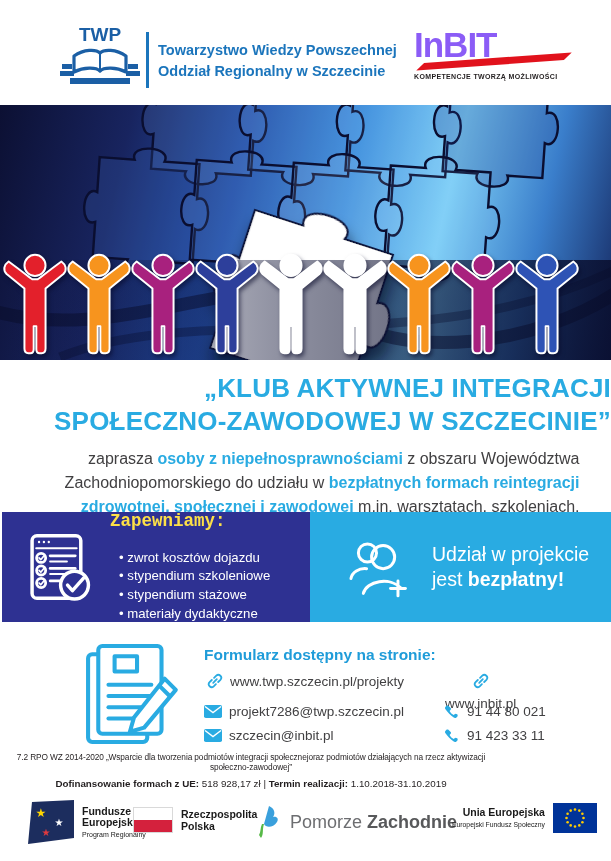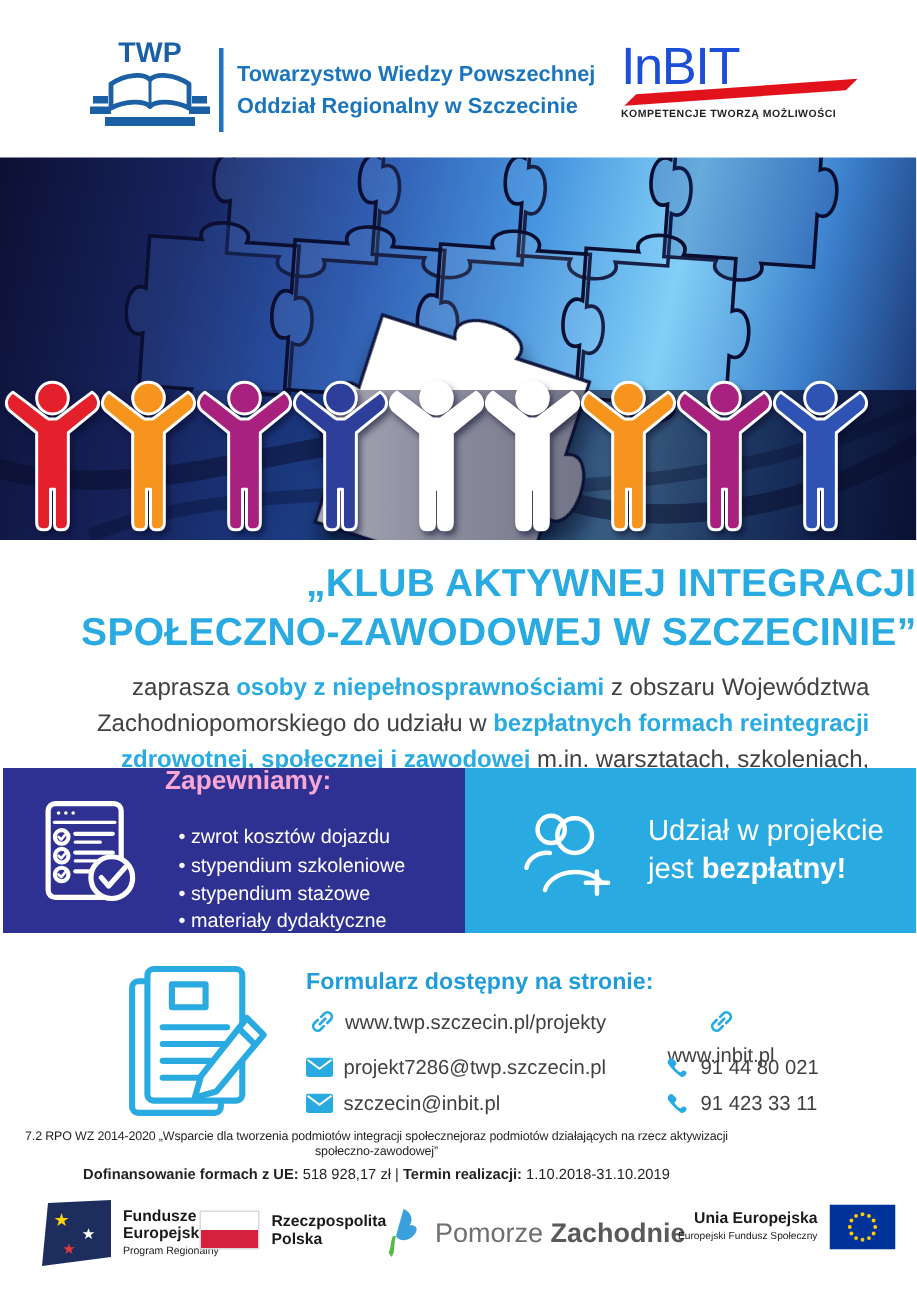--- a/index.html
+++ b/index.html
@@ -5,21 +5,21 @@
   * { margin:0; padding:0; box-sizing:border-box; }
   body { background:#ffffff; font-family:"Liberation Sans", sans-serif; }
   .poster { position:relative; width:611px; height:861px; background:#ffffff; overflow:hidden; }
 
   
   .header { position:absolute; top:0; left:0; width:611px; height:105px; background:#fff; }
   .twp { position:absolute; left:60px; top:24px; }
   .header-divider { position:absolute; left:146px; top:32px; width:3px; height:56px; background:#1b75bc; }
   .org-name { position:absolute; left:158px; top:40px; font-size:14.5px; font-weight:bold; color:#1b75bc; line-height:1.45; }
   .inbit { position:absolute; left:414px; top:28px; width:160px; }
-  .inbit-word { font-size:35px; font-weight:400; letter-spacing:-1px; color:#1d4ed8; line-height:0.95; }
+  .inbit-word { font-size:35px; font-weight:700; letter-spacing:-1px; color:#8b5cf6; line-height:0.95; }
   .inbit-swoosh { width:148px; height:7px; background:#e1121c; transform:rotate(-4deg) skewX(-50deg); margin:-3px 0 8px 6px; }
   .inbit-tagline { font-size:7px; font-weight:700; letter-spacing:.35px; color:#231f20; white-space:nowrap; }
 
   
   .hero { position:absolute; top:105px; left:0; width:611px; height:255px; overflow:hidden;
     background:linear-gradient(103deg,#0c1033 0%,#18245f 20%,#2450a8 38%,#3e8fdc 55%,#7fd0f6 70%,#3a7ecb 85%,#15275f 100%); }
   .hero::after { content:""; position:absolute; left:0; right:0; bottom:0; height:100px;
     background:linear-gradient(90deg, rgba(10,14,50,0) 0%, rgba(10,14,50,.45) 45%, rgba(8,11,40,.8) 100%); }
   .puzzle { position:absolute; inset:0; }
   .people { position:absolute; bottom:2px; left:2px; width:596px; display:flex; z-index:3; }
@@ -28,21 +28,21 @@
 
   
   .title-block { position:absolute; top:372px; left:0; width:611px; text-align:right; }
   .title-block h1 { font-size:26px; line-height:1.25; font-weight:800; color:#29abe2; letter-spacing:.2px; }
   .intro { margin:10px auto 0; max-width:548px; font-size:16px; line-height:1.5; color:#414042; }
   .intro .hl { color:#29abe2; font-weight:bold; }
 
   
   .benefits-box { position:absolute; left:2px; top:512px; width:308px; height:110px; background:#2e3192;
     display:flex; align-items:center; padding-left:28px; gap:16px; }
-  .benefits-text h2 { color:#f9a8d4; font-size:17.5px; font-weight:bold; margin-bottom:18px; }
+  .benefits-text h2 { color:#fde047; font-size:17.5px; font-weight:bold; margin-bottom:18px;font-family:Liberation Mono, monospace; }
   .benefits-text ul { list-style:none; }
   .benefits-text li { color:#fff; font-size:13.2px; line-height:1.42; padding-left:9px; }
   .benefits-text li::before { content:"• "; }
   .free-box { position:absolute; left:310px; top:512px; width:301px; height:110px; background:#29abe2;
     display:flex; align-items:center; padding-left:36px; gap:20px; }
   .free-box p { color:#fff; font-size:19.5px; line-height:1.3; }
 
   
   .contact { position:absolute; left:0; top:642px; width:611px; height:108px; }
   .doc-icon { position:absolute; left:84px; top:2px; }

